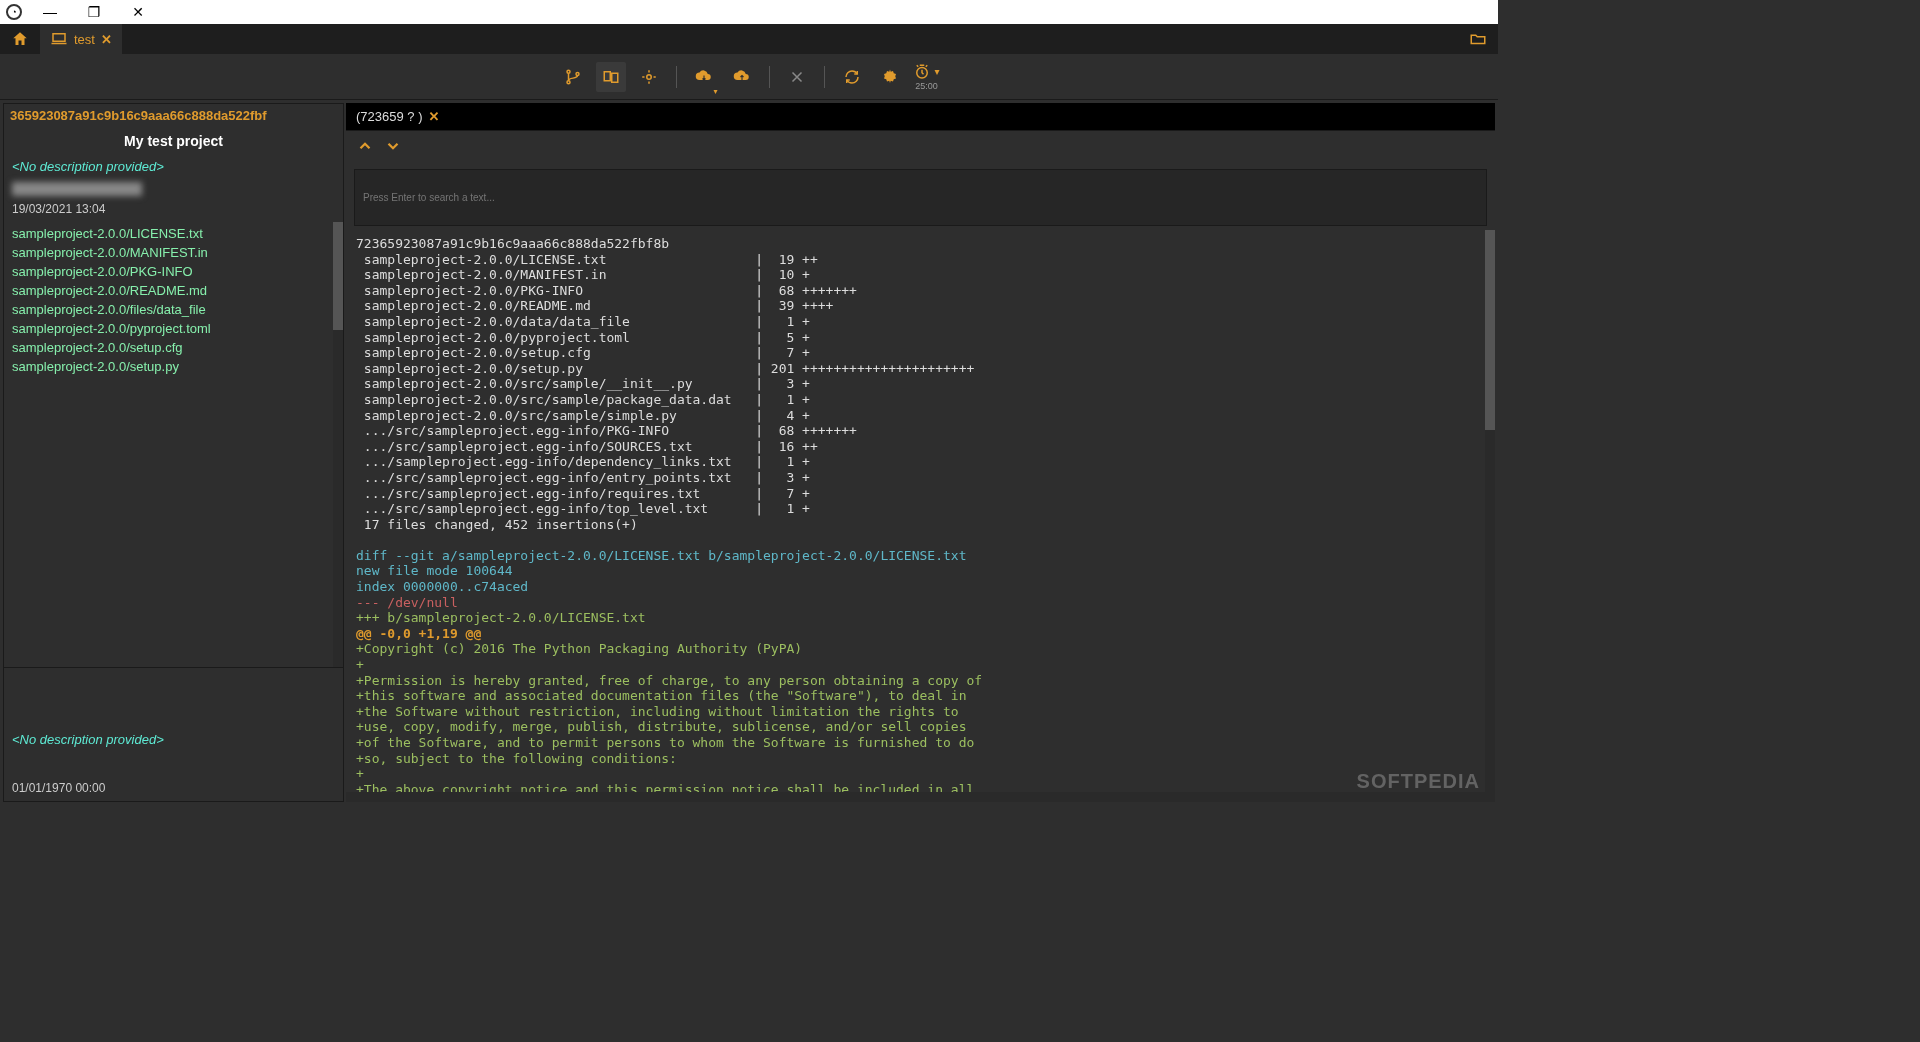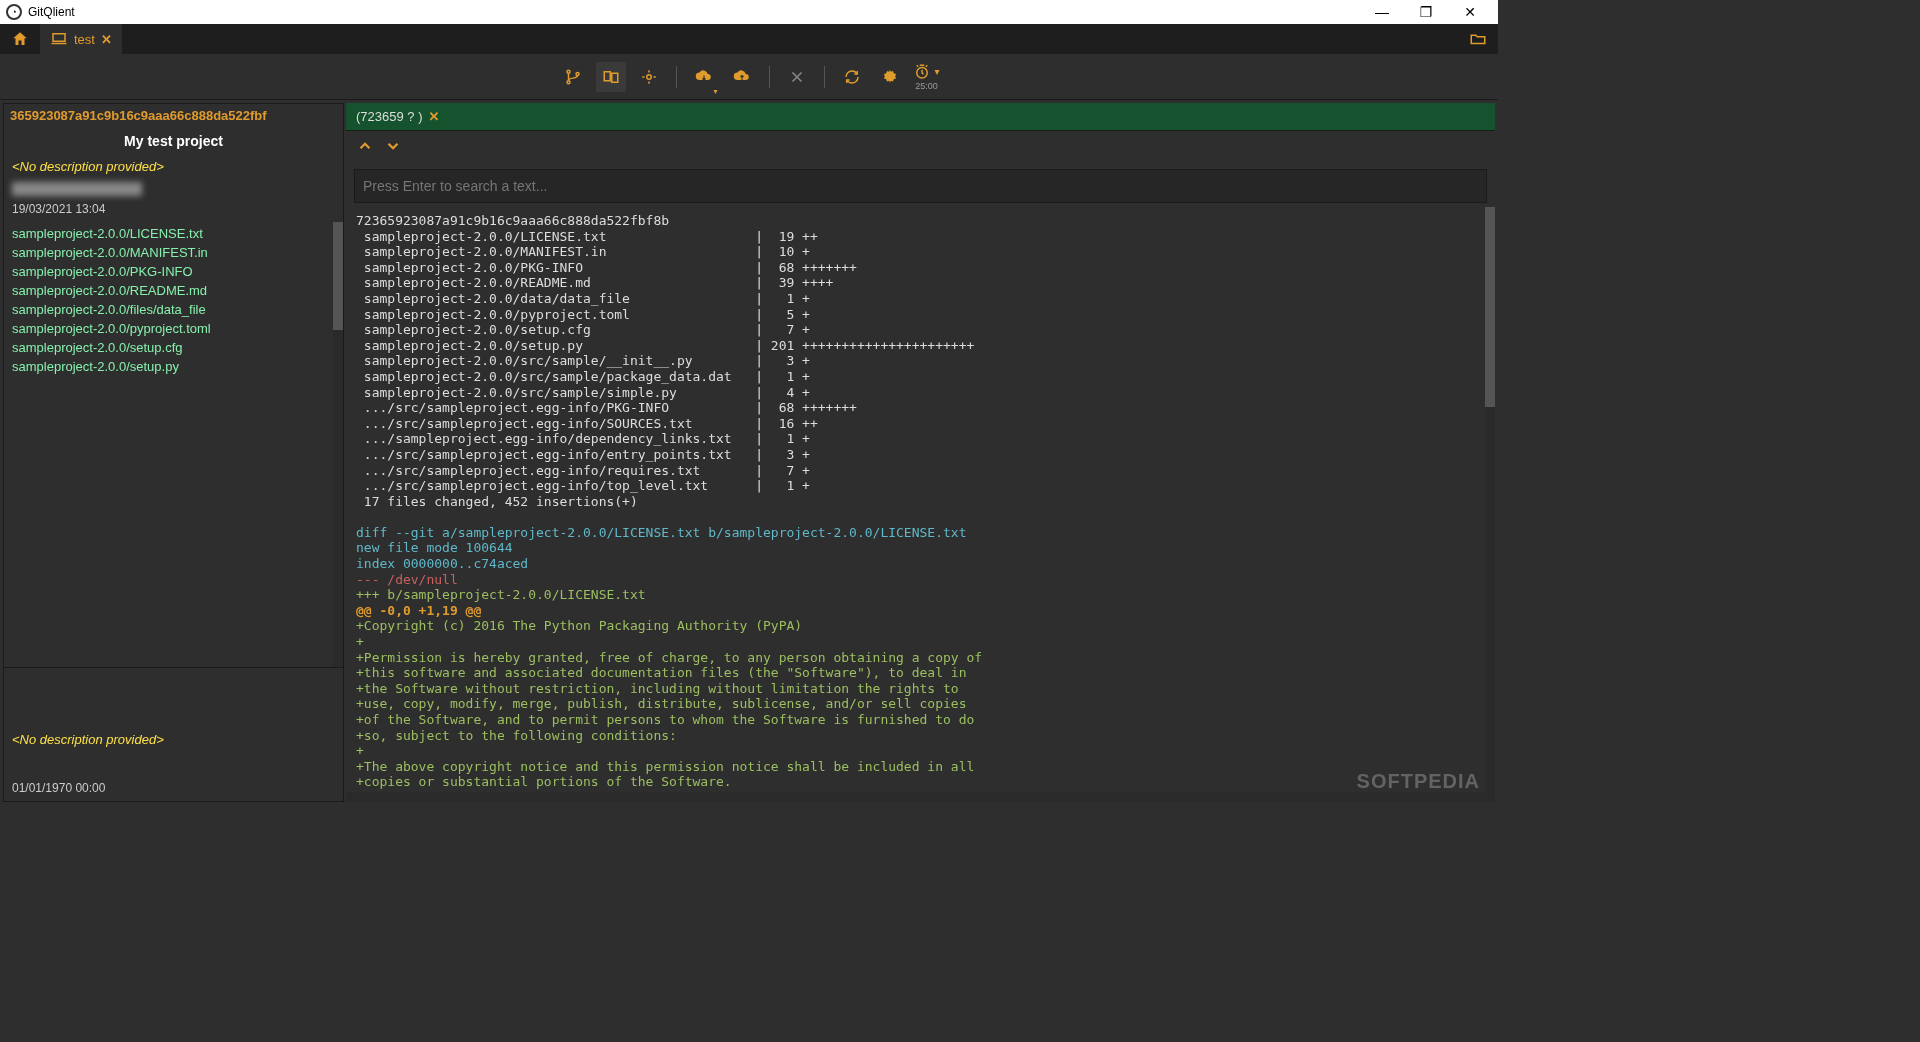--- a/index.html
+++ b/index.html
@@ -19,55 +19,54 @@
 .tool-btn { width: 30px; height: 30px; display: flex; align-items: center; justify-content: center; color: #e09b2d; cursor: pointer; border-radius: 2px; position: relative; }
 .tool-btn.active { background: #3a3a3a; }
 .tool-btn.muted { color: #888; }
 .tool-sep { width: 1px; height: 22px; background: #555; margin: 0 4px; }
 .pomodoro { display: flex; flex-direction: column; align-items: center; color: #e09b2d; }
 .pomodoro-time { font-size: 9px; color: #999; }
 .content { display: flex; height: calc(100% - 100px); }
 .sidebar { width: 341px; background: #2e2e2e; border: 1px solid #1a1a1a; margin: 3px 0 3px 3px; display: flex; flex-direction: column; }
 .commit-hash { color: #e09b2d; font-weight: bold; font-size: 13px; padding: 4px 6px; overflow: hidden; white-space: nowrap; }
 .project-name { color: #fff; font-weight: bold; text-align: center; padding: 6px; font-size: 14px; }
-.desc { color: #fde047; font-style: italic; padding: 4px 8px; font-size: 13px; }
+.desc { color: #5eead4; font-style: italic; padding: 4px 8px; font-size: 13px; }
 .author-row { padding: 4px 8px; }
 .author-blur { background: #888; width: 130px; height: 14px; filter: blur(3px); }
 .date-row { color: #ccc; padding: 2px 8px 6px; font-size: 12px; }
 .filelist { flex: 1; overflow-y: auto; padding: 2px 0; position: relative; }
 .filelist-scroll { position: absolute; right: 0; top: 0; width: 10px; height: 100%; background: #2a2a2a; }
 .filelist-thumb { position: absolute; right: 0; width: 10px; background: #555; }
 .file-item { color: #86efac; padding: 2px 8px; font-size: 13px; cursor: pointer; white-space: nowrap; overflow: hidden; }
 .sidebar-bottom { border-top: 1px solid #1a1a1a; }
 .main { flex: 1; margin: 3px 3px 3px 2px; display: flex; flex-direction: column; }
-.sub-tab { background: #14532d; border-bottom: 1px solid #1a1a1a; padding: 6px 10px; display: flex; align-items: center; gap: 6px; }
+.sub-tab { background: #000000; border-bottom: 1px solid #1a1a1a; padding: 6px 10px; display: flex; align-items: center; gap: 6px; }
 .sub-tab-label { color: #ddd; font-size: 13px; }
 .sub-tab-close { color: #e09b2d; cursor: pointer; font-weight: bold; }
 .nav-row { padding: 6px 10px; display: flex; gap: 10px; }
 .nav-arrow { color: #e09b2d; font-size: 16px; cursor: pointer; }
 .search-row { padding: 4px 8px; }
-.search-input { width: 100%; background: #262626; border: 1px solid #1a1a1a; color: #888; padding: 8px 8px; font-size: 14px; outline: none; }
+.search-input { width: 100%; background: #262626; border: 1px solid #1a1a1a; color: #888; padding: 22px 8px; font-size: 10px; outline: none; }
 .diff-area { flex: 1; overflow: auto; padding: 6px 10px; font-family: Consolas, monospace; font-size: 13px; line-height: 1.2; white-space: pre; position: relative; }
 .diff-scroll-v { position: absolute; right: 0; top: 0; width: 10px; height: 100%; background: #2a2a2a; }
 .diff-thumb-v { position: absolute; right: 0; width: 10px; background: #555; }
 .diff-scroll-h { height: 10px; background: #2a2a2a; }
 .c-white { color: #ddd; }
 .c-cyan { color: #5fb8c9; }
 .c-red { color: #c96060; }
 .c-green { color: #9cbf60; }
 .c-orange { color: #e09b2d; font-weight: bold; }
 .watermark { position: absolute; right: 18px; bottom: 12px; color: #888; font-size: 20px; font-weight: bold; letter-spacing: 1px; opacity: 0.6; }
 svg { width: 18px; height: 18px; }
 </style>
 </head>
 <body>
 
 <div class="titlebar">
   <span class="titlebar-icon">◔</span>
-  <span class="titlebar-title">GitQlient</span>
   <div class="win-controls">
     <div class="win-btn">—</div>
     <div class="win-btn">❐</div>
     <div class="win-btn">✕</div>
   </div>
 </div>
 
 <div class="tabbar">
   <div class="home-btn">
     <svg viewBox="0 0 24 24" fill="#e09b2d">

